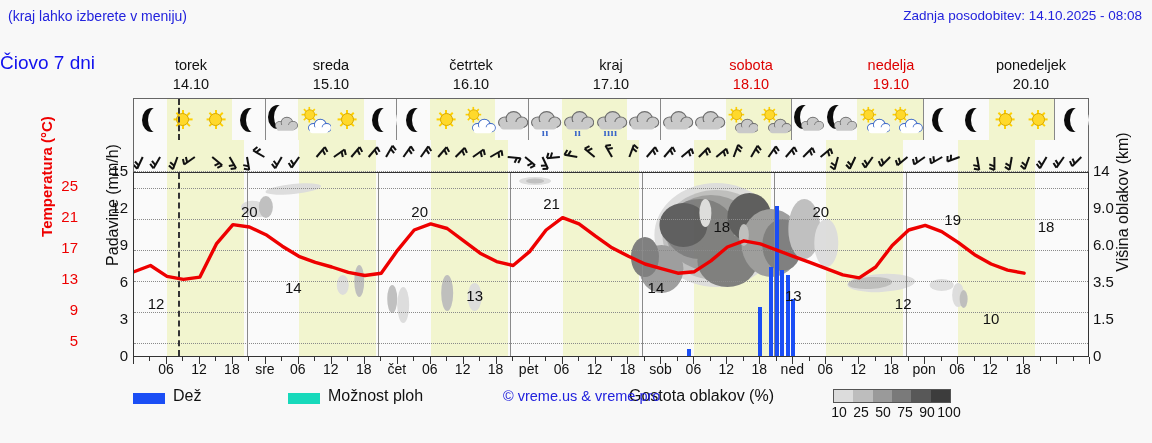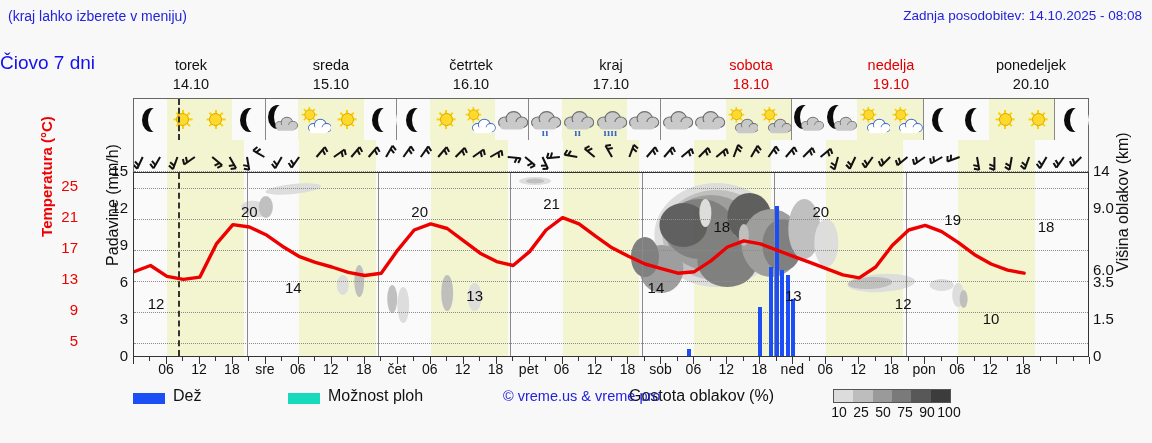--- a/index.html
+++ b/index.html
@@ -808,21 +808,21 @@
     <span class="tempval" style="top: 300.75px;">9</span>
     <span class="tempval" style="top: 331.583px;">5</span>
     <span class="precval" style="top: 162px;">15</span>
     <span class="precval" style="top: 199px;">12</span>
     <span class="precval" style="top: 236px;">9</span>
     <span class="precval" style="top: 273px;">6</span>
     <span class="precval" style="top: 310px;">3</span>
     <span class="precval" style="top: 347px;">0</span>
     <span class="cloudval" style="top: 162px;">14</span>
     <span class="cloudval" style="top: 199px;">9.0</span>
-    <span class="cloudval" style="top: 236px; margin-top: 25px;">6.0</span>
+    <span class="cloudval" style="top: 236px;">6.0</span>
     <span class="cloudval" style="top: 273px;">3.5</span>
     <span class="cloudval" style="top: 310px;">1.5</span>
     <span class="cloudval" style="top: 347px;">0</span>
   </div>
 
 <div class="abs" id="xticks">
     <i class="major" style="left: 0px;"></i>
     <i style="left: 16.4828px;"></i>
     <i class="major" style="left: 32.9655px;"></i>
     <i style="left: 49.4483px;"></i>

